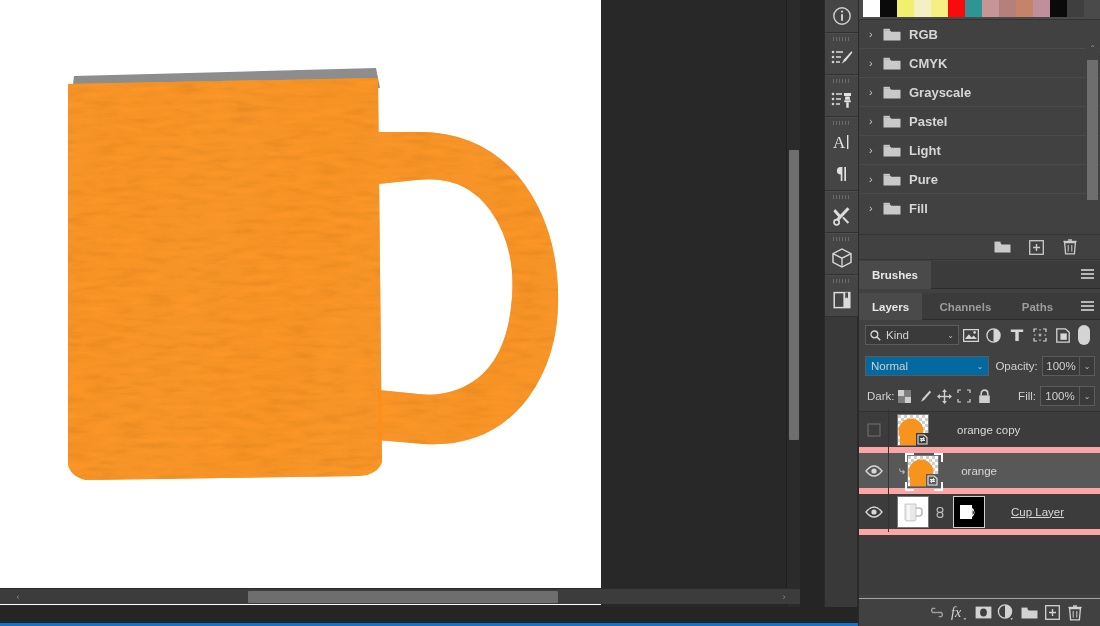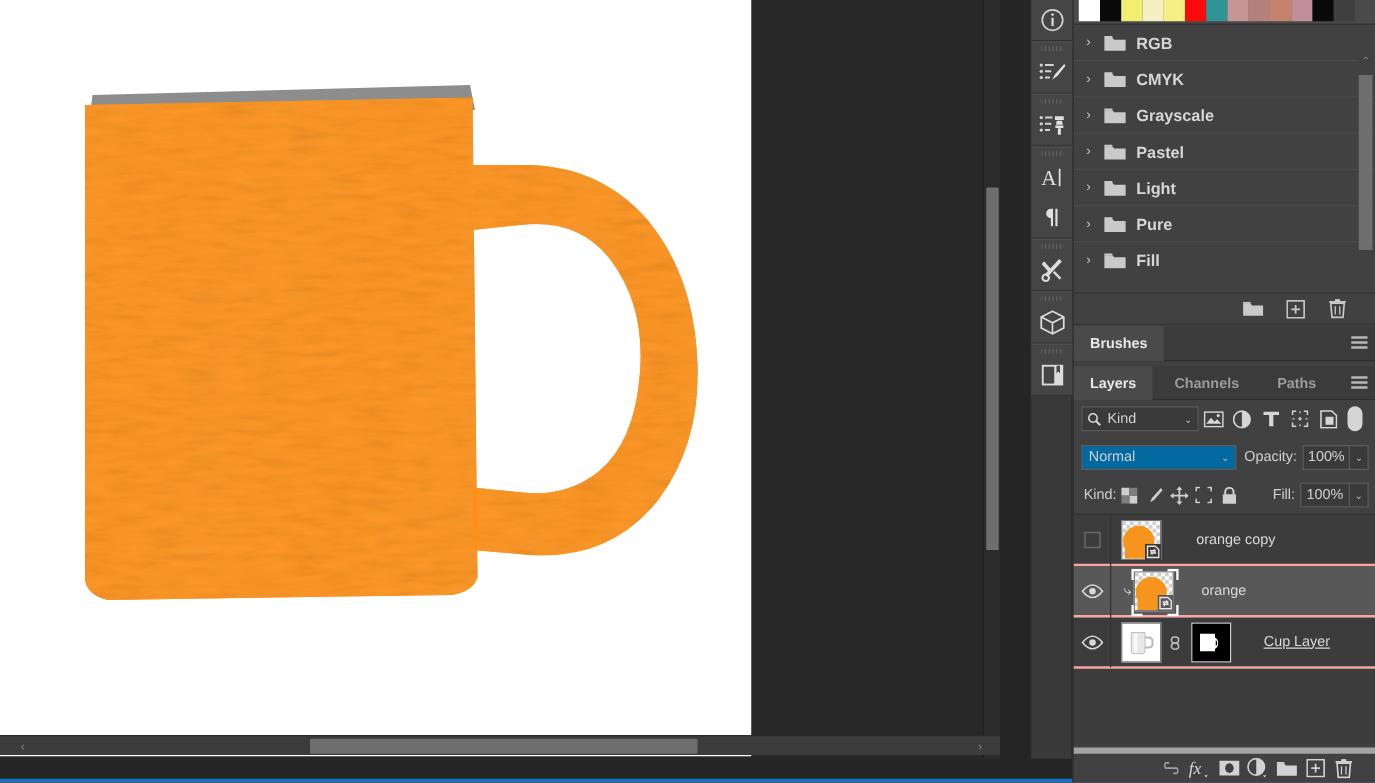--- a/index.html
+++ b/index.html
@@ -174,38 +174,38 @@
     display: flex; align-items: center; padding: 0 6px;
   }
   .lock-ico { width: 20px; height: 20px; display: flex; align-items: center; justify-content: center; }
 
   .layer-list {
     position: absolute; left: 0; top: 411px; width: 242px; height: 184px;
     background: #3c3c3c; border-top: 1px solid #303030;
   }
   .layer-row {
     position: relative; height: 41px; display: flex; align-items: center;
-    border-bottom: 2px solid #fca5a5;
+    border-bottom: 6px solid #fca5a5;
   }
   .layer-row.selected { background: #585858; }
   .eye-cell {
     width: 30px; height: 41px; display: flex; align-items: center; justify-content: center;
     border-right: 1px solid #333; flex: 0 0 30px;
   }
   .thumbs { display: flex; align-items: center; gap: 6px; padding-left: 8px; }
   .th { width: 32px; height: 32px; background: #fff; border: 1px solid #777; position: relative; }
   .layer-name { color: #d8d8d8; font-size: 11.5px; margin-left: 26px; }
   .layer-name.underline { text-decoration: underline; }
   .clip-arrow { color: #d8d8d8; font-size: 11px; margin-left: 4px; margin-right: -2px; }
   .link-ico { width: 12px; display: flex; align-items: center; justify-content: center; }
   .sel-frame { position: absolute; left: -3px; top: -3px; width: 38px; height: 38px; pointer-events: none; }
 
   .layers-foot {
     position: absolute; left: 0; bottom: 0; width: 242px; height: 28px;
-    background: #414141; border-top: 5px solid #a3a3a3;
+    background: #414141; border-top: 1px solid #a3a3a3;
     display: flex; align-items: center; justify-content: flex-end; gap: 3px; padding-right: 16px;
   }
   .lf-ico { width: 20px; height: 20px; display: flex; align-items: center; justify-content: center; }
 </style>
 </head>
 <body>
 
 <div class="app">
 
   <div class="canvas-area">
@@ -542,21 +542,21 @@
       <div class="blend-sel">
         <span>Normal</span>
         <span class="dd">⌄</span>
       </div>
       <span class="lbl-sm">Opacity:</span>
       <div class="num-box">100%</div>
       <div class="num-dd">⌄</div>
     </div>
 
     <div class="lock-row">
-      <span class="lbl-sm" style="margin-left:2px">Kind:</span>
+      <span class="lbl-sm" style="margin-left:2px">Dark:</span>
       <div class="lock-ico">
         <svg width="13" height="13" viewBox="0 0 12 12">
             <rect width="6" height="6" fill="#cfcfcf"></rect>
             <rect x="6" y="6" width="6" height="6" fill="#cfcfcf"></rect>
             <rect x="6" width="6" height="6" fill="#7d7d7d"></rect>
             <rect y="6" width="6" height="6" fill="#7d7d7d"></rect>
           </svg>
       </div>
       <div class="lock-ico">
         <svg width="15" height="15" viewBox="0 0 15 15">

